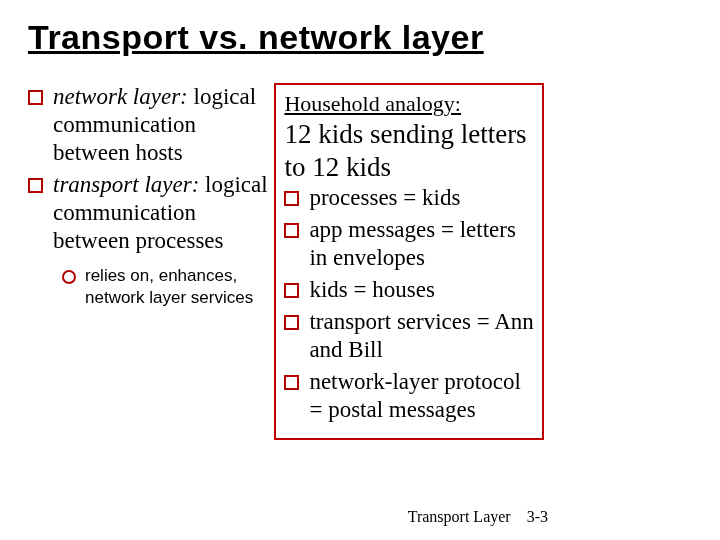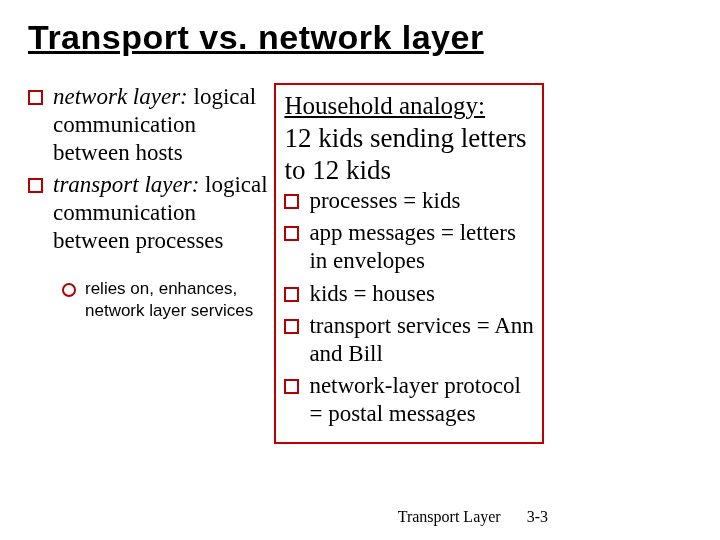--- a/index.html
+++ b/index.html
@@ -63,32 +63,32 @@
     margin-right: 9px;
     flex: 0 0 auto;
   }
   .subitem {
     display: flex;
     align-items: flex-start;
     font-family: Verdana, Geneva, sans-serif;
     font-size: 17px;
     line-height: 1.25;
     margin-left: 34px;
-    margin-top: 23px;
+    margin-top: 10px;
   }
   .ital { font-style: italic; }
   .udl { text-decoration: underline; }
   .run { }
   .footer {
     position: absolute;
     right: 24px;
     bottom: 14px;
     font-size: 16px;
   }
-  .footer .lbl { margin-right: 22px; }
+  .footer .lbl { margin-right: 12px; }
 </style>
 </head>
 <body>
 
 <div class="slide">
 
   <h1 class="title">Transport vs. network layer</h1>
 
   <div class="cols">
 
@@ -105,21 +105,21 @@
           <span class="ital">transport layer:</span><span> logical communication between processes</span>
         </span>
       </div>
       <div class="subitem">
         <span class="bullet-circ"></span>
         <span>relies on, enhances, network layer services</span>
       </div>
     </div>
 
     <div class="col-right">
-      <div class="udl" style="font-size:25px;line-height:1.22;text-decoration:underline;">Household analogy:</div>
+      <div class="udl" style="font-size:22px;line-height:1.22;text-decoration:underline;">Household analogy:</div>
       <div style="font-size:27px;line-height:1.22;">12 kids sending letters to 12 kids</div>
       <div class="item">
         <span class="bullet-sq"></span>
         <span>processes = kids</span>
       </div>
       <div class="item">
         <span class="bullet-sq"></span>
         <span>app messages = letters in envelopes</span>
       </div>
       <div class="item">

